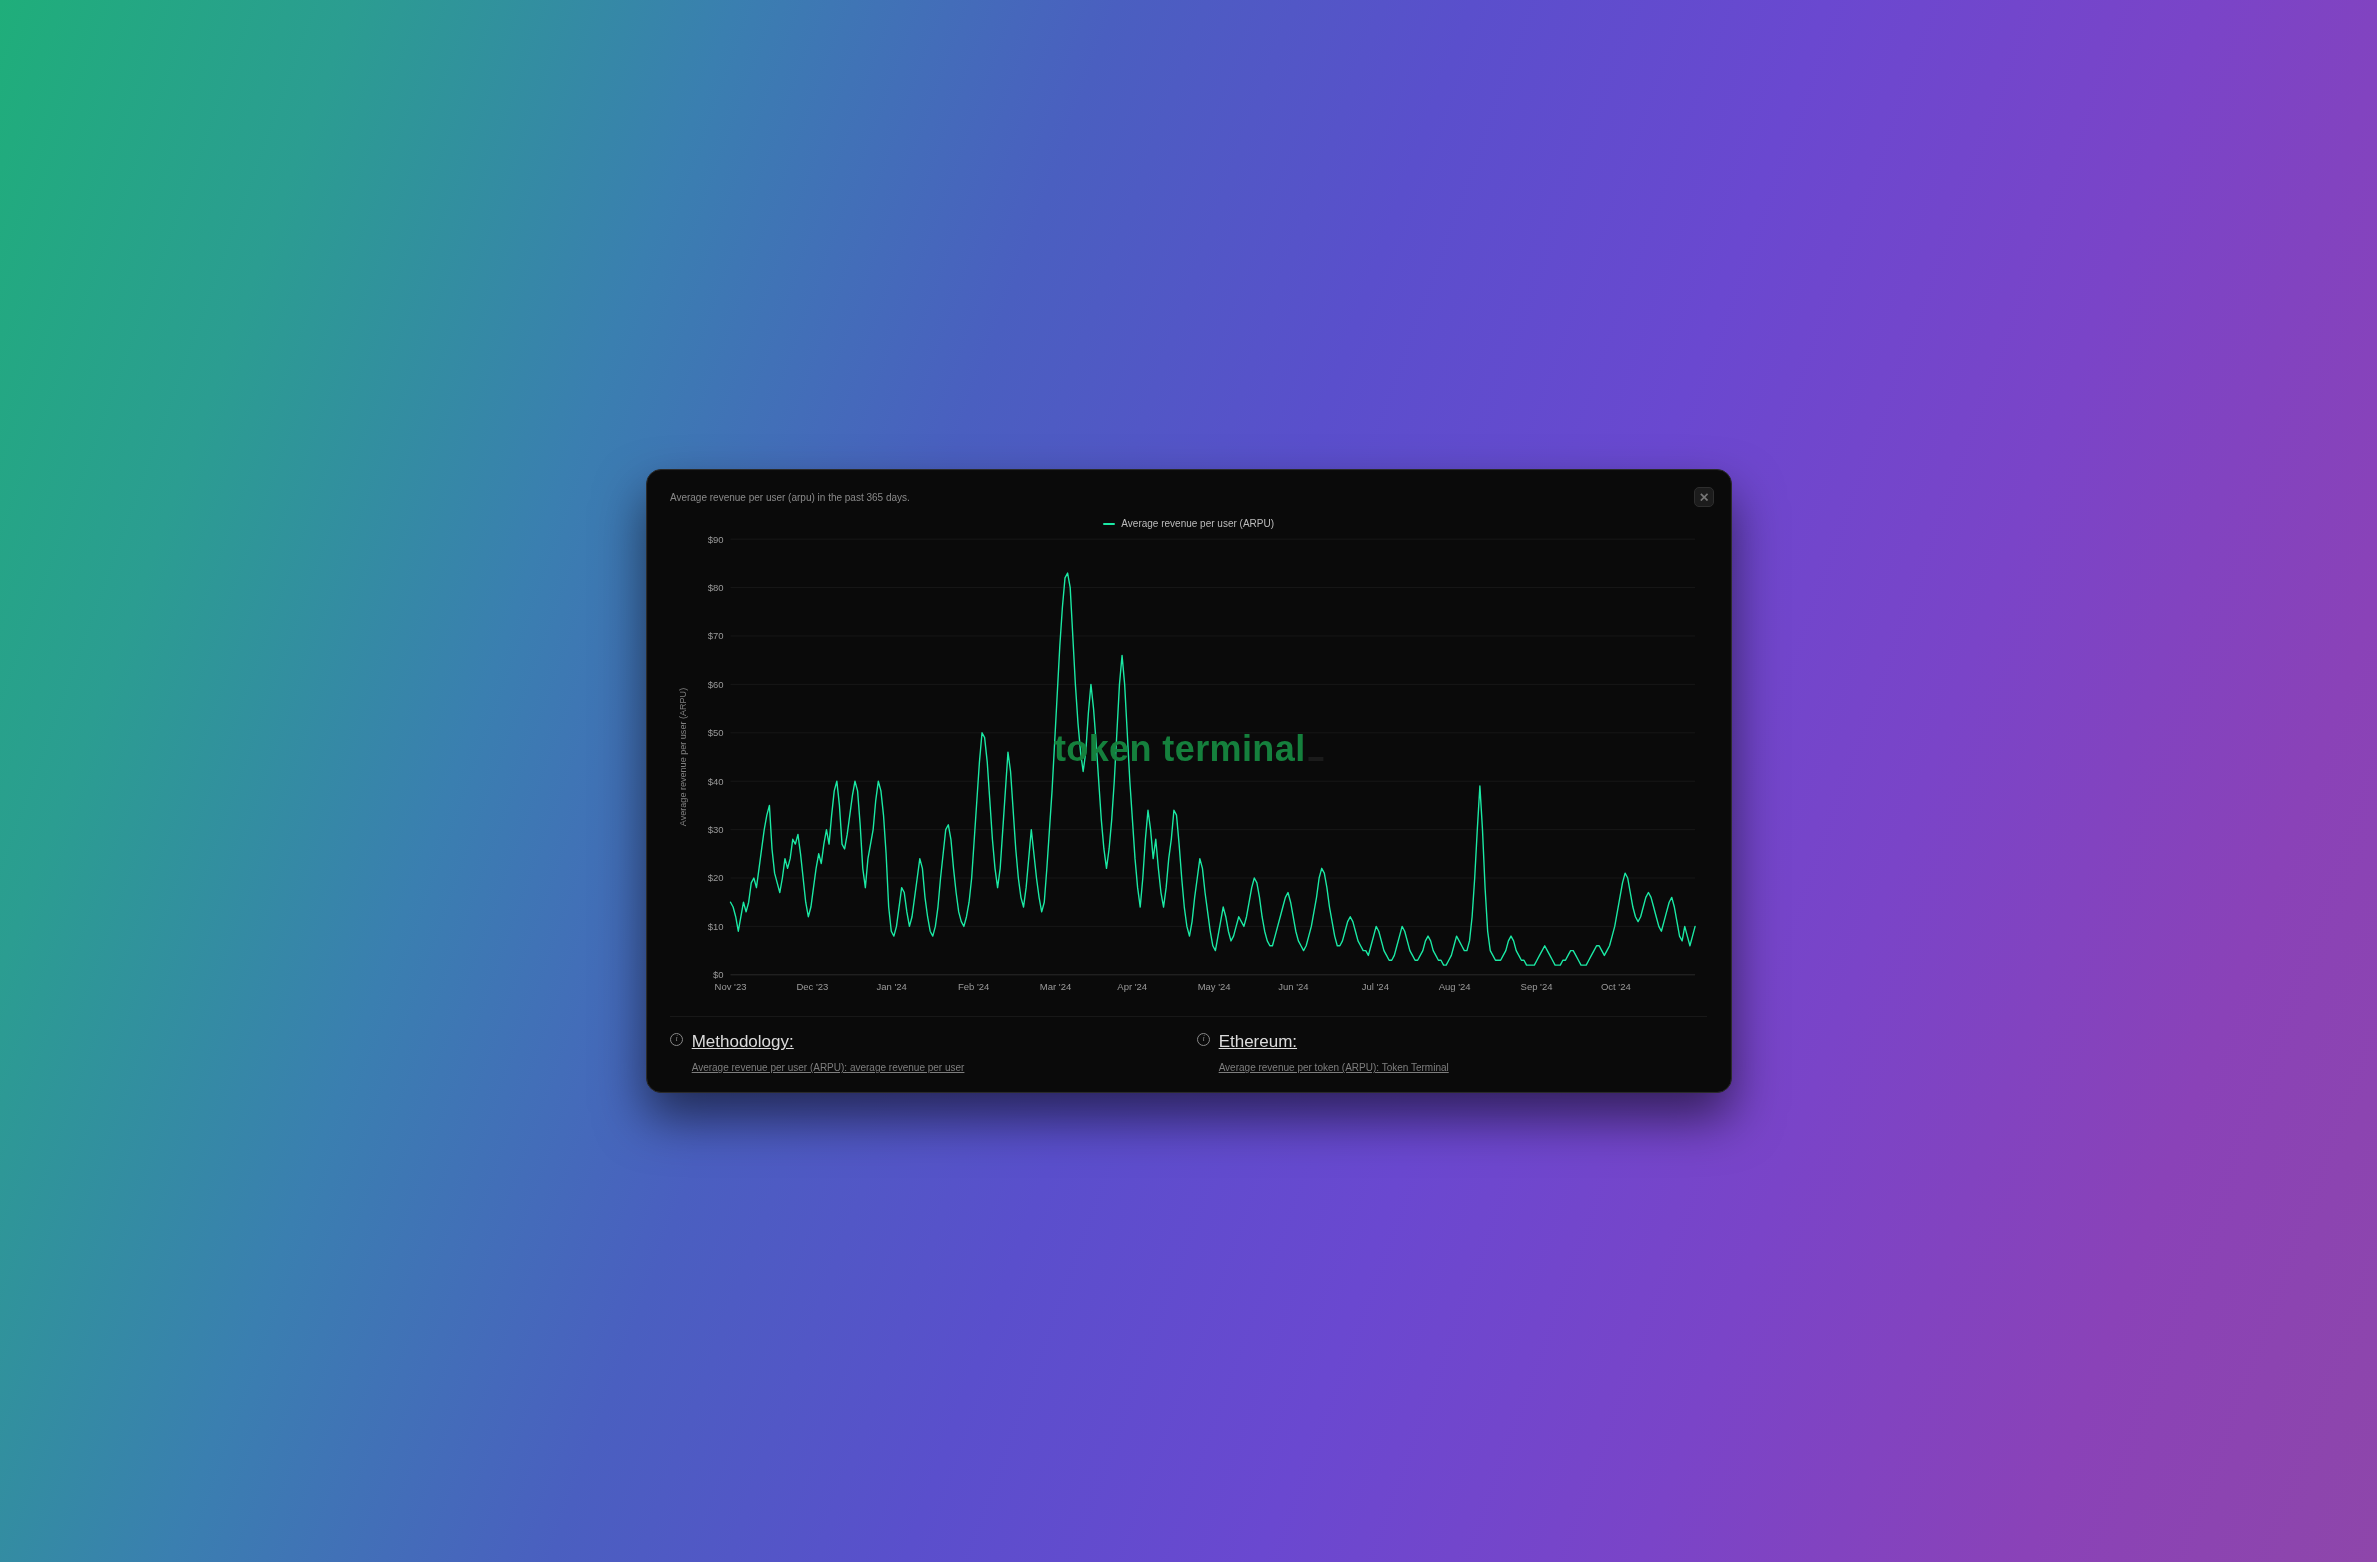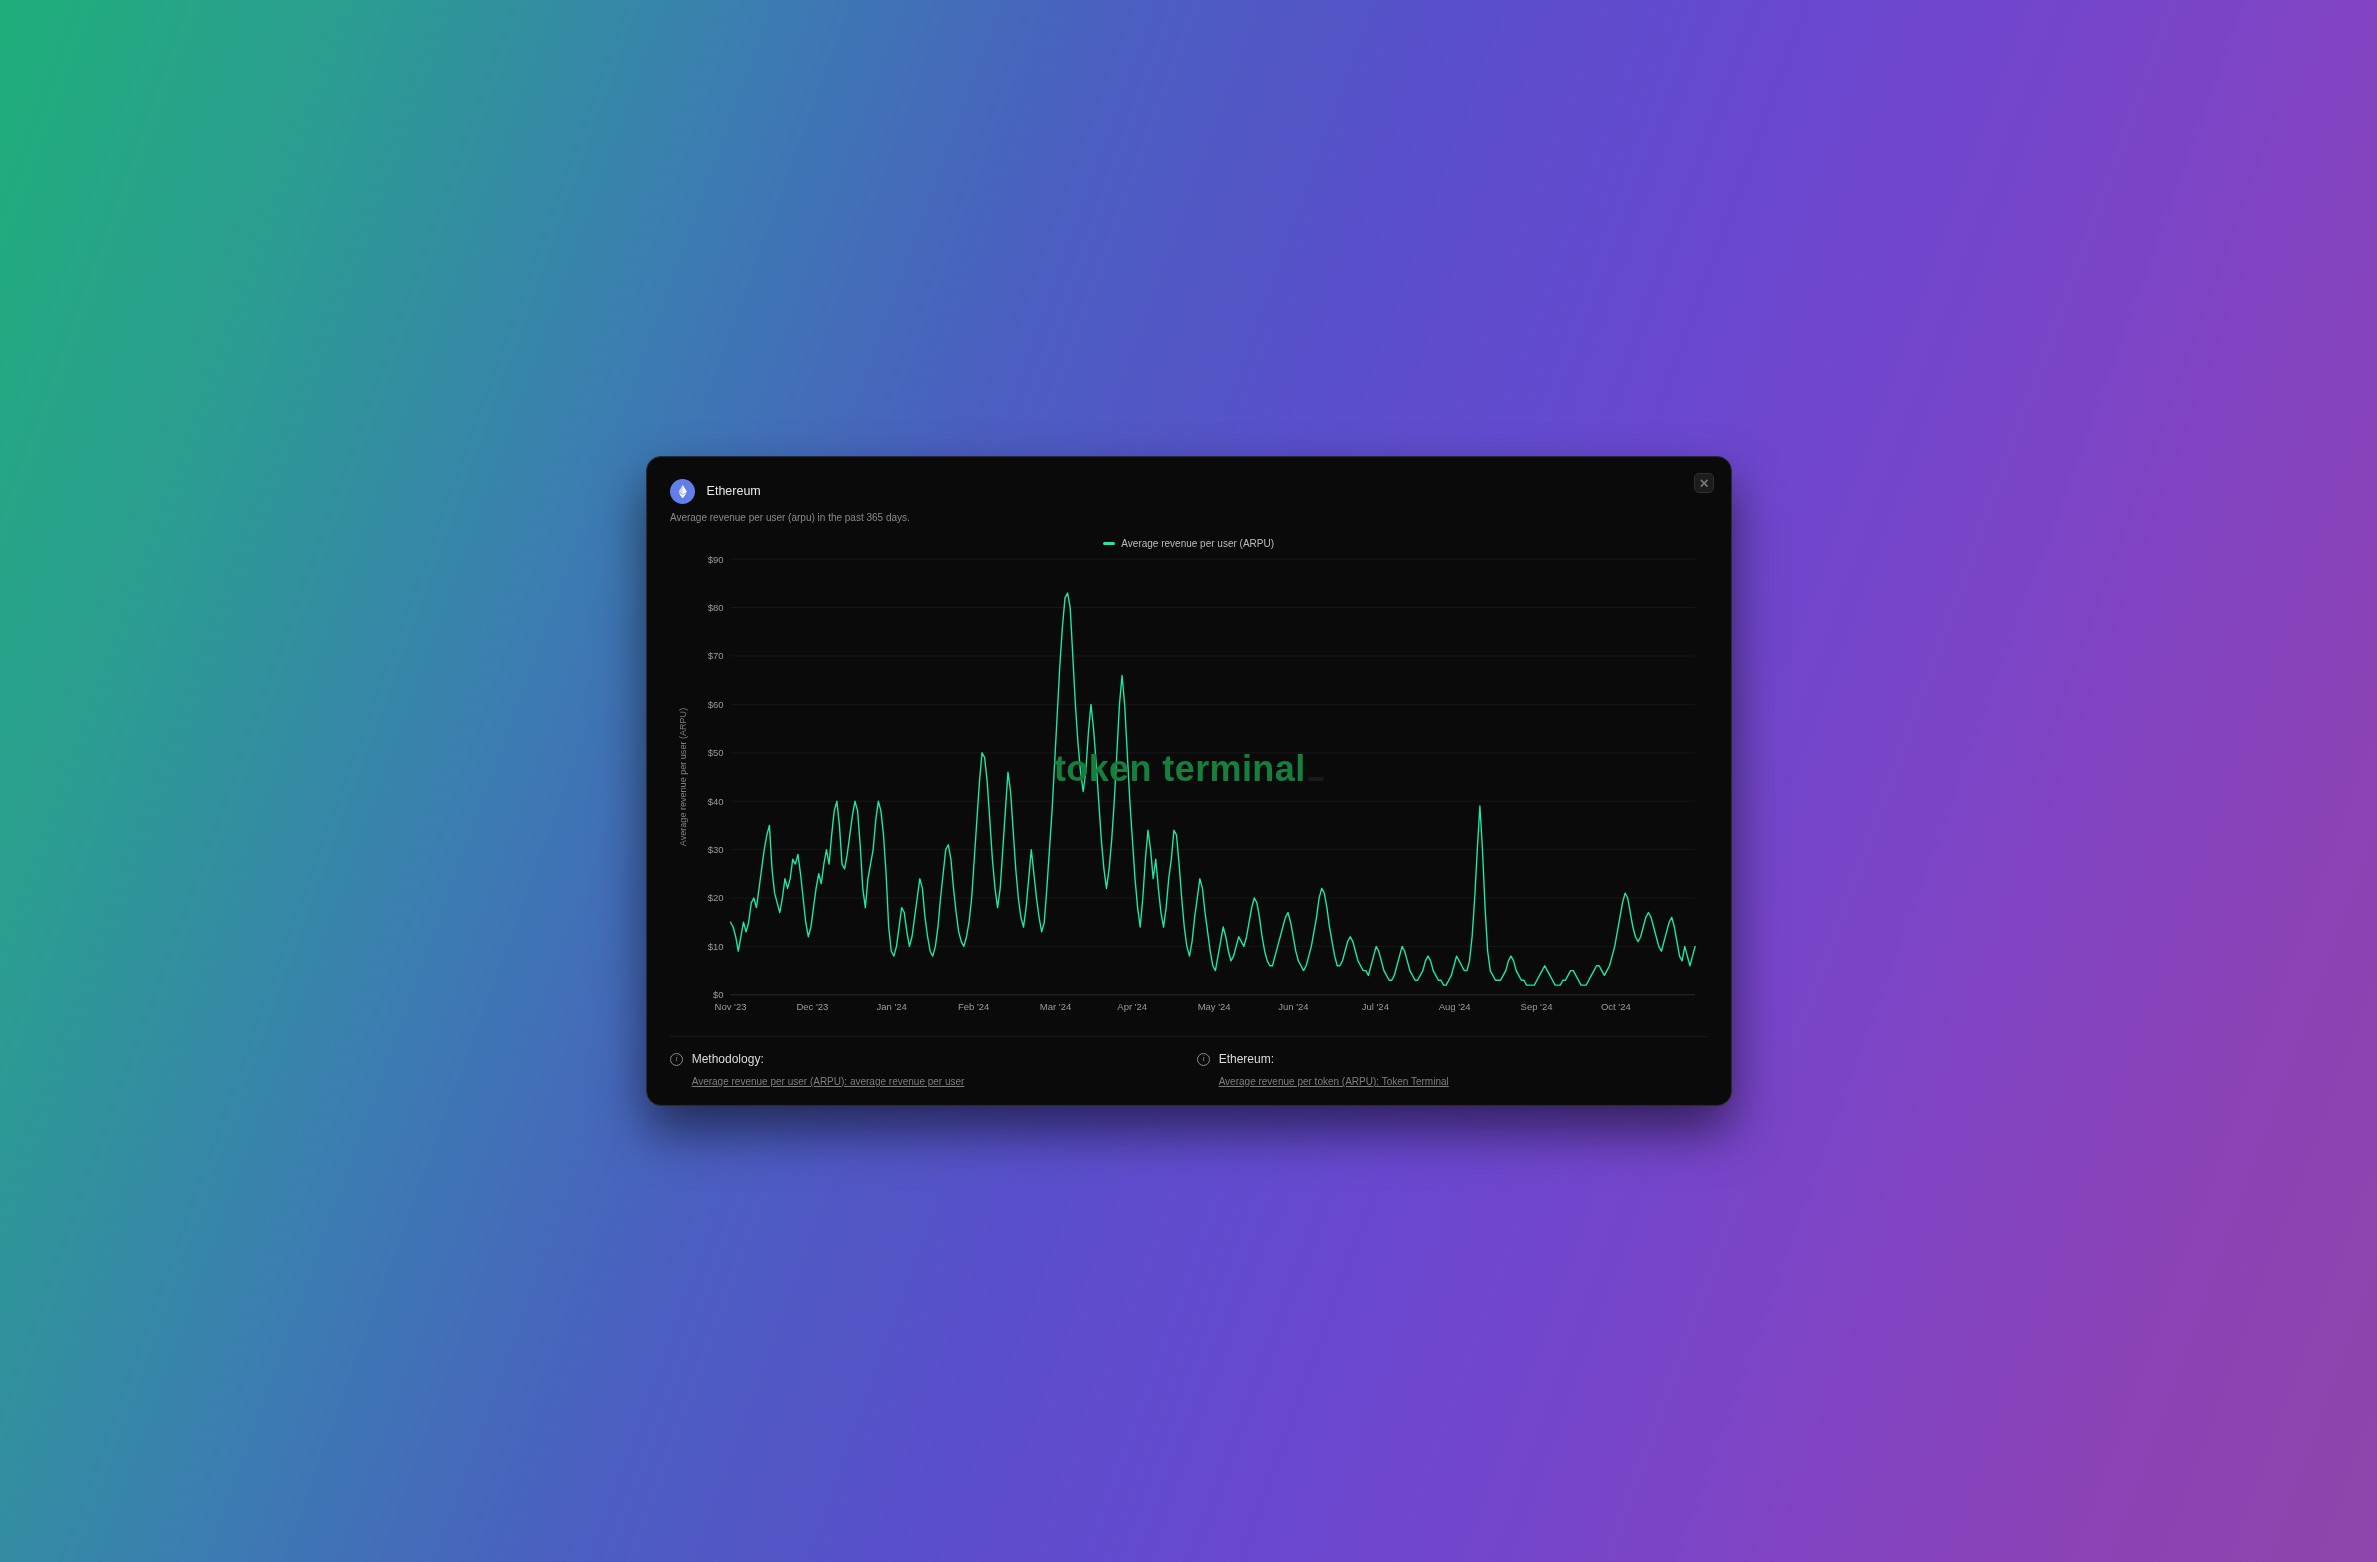--- a/index.html
+++ b/index.html
@@ -63,44 +63,34 @@
     display: grid; grid-template-columns: 1fr 1fr; gap: 16.7px;
     border-top: 0.8px solid #181818; margin-top: 15px; padding-top: 15px;
   }
   .foot-block { display: flex; gap: 8.4px; align-items: flex-start; }
   .info-icon {
     width: 13.4px; height: 13.4px; border: 1.1px solid #888; border-radius: 50%;
     display: flex; align-items: center; justify-content: center;
     flex-shrink: 0; margin-top: 0.8px;
   }
   .info-icon span { color: #888; font-size: 8.4px; font-style: italic; font-family: Georgia, serif; line-height: 1; }
-  .foot-title { color: #dcdcdc; font-size: 12px; margin-bottom: 10px; }
+  .foot-title { color: #dcdcdc; font-size: 17px; margin-bottom: 10px; text-decoration: underline; }
   .foot-body  { color: #7e7e7e; font-size: 10px; text-decoration: underline; }
 </style>
 </head>
 <body>
 
 <div class="panel">
 
   <div class="close-btn">
     <svg viewBox="0 0 10 10">
         <path d="M1 1 L9 9 M9 1 L1 9"></path>
       </svg>
   </div>
 
-  <div class="header">
-    <div class="eth-badge">
-      <svg width="13.4" height="13.4" viewBox="0 0 256 417">
-          <path fill="#fff" fill-opacity=".7" d="M128 0 0 212l128 76 128-76z"></path>
-          <path fill="#fff" d="M128 0v288l128-76zM128 312 0 236l128 181 128-181z"></path>
-          <path fill="#fff" fill-opacity=".7" d="M128 417V312L0 236z"></path>
-        </svg>
-    </div>
-    <div class="title">Ethereum</div>
-  </div>
   <div class="subtitle">Average revenue per user (arpu) in the past 365 days.</div>
 
   <div class="legend">
     <span class="legend-swatch" id="legend-swatch" style="background: rgb(27, 233, 164);"></span>
     <span>Average revenue per user (ARPU)</span>
   </div>
 
   <div class="chart-wrap">
     <div class="watermark">
       <span>token terminal</span><span class="cursor"></span>

